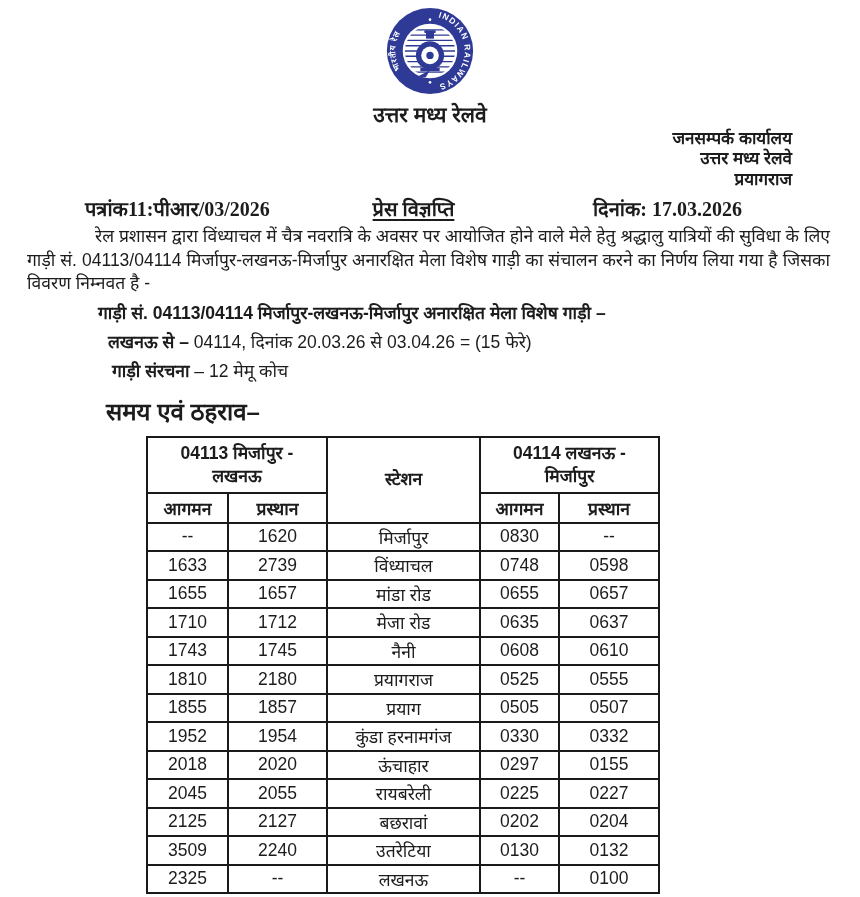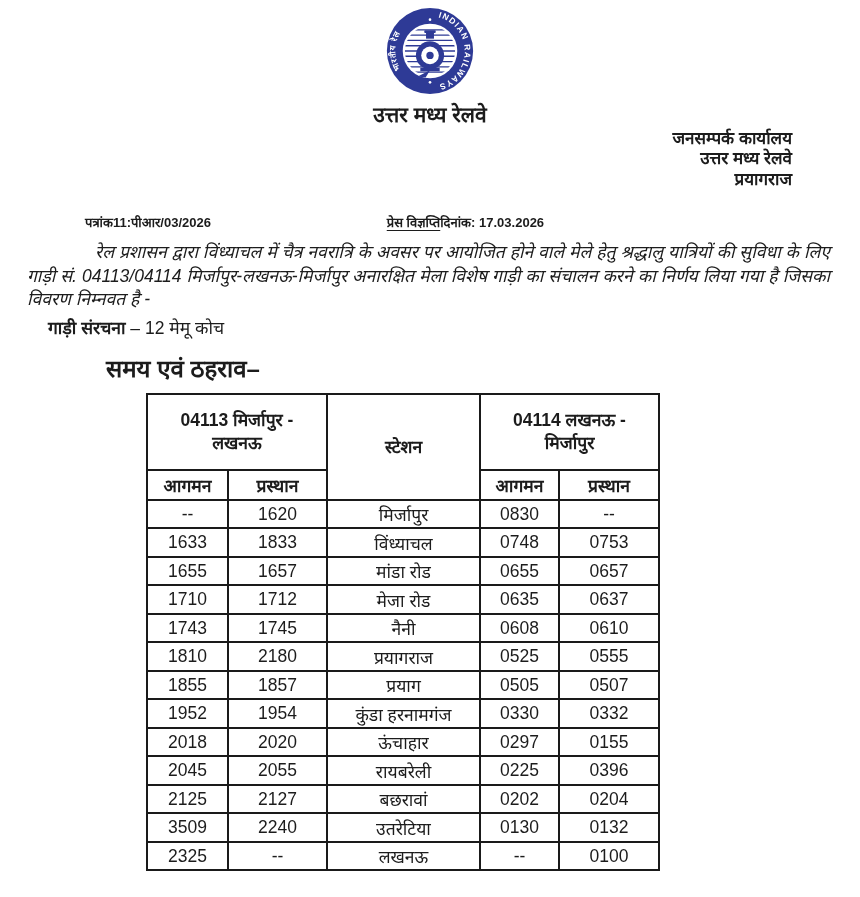--- a/index.html
+++ b/index.html
@@ -14,45 +14,45 @@
   .logo-wrap{text-align:center;padding-top:7px;}
   .org-title{
     text-align:center;font-size:21px;font-weight:700;margin-top:4px;line-height:1.1;
   }
   .office-block{
     text-align:right;padding-right:68px;font-weight:700;font-size:17px;line-height:1.2;margin-top:3px;padding-left:41px;
   }
   .meta-row{
     display:grid;grid-template-columns:1fr auto 1fr;
     margin:5px 118px 0 85px;
-    font-weight:700;font-size:13px;align-items:baseline;
+    font-weight:700;font-size:20px;align-items:baseline;font-family:Liberation Serif, serif;
   }
   .meta-center{text-decoration:underline;text-underline-offset:3px;}
-  .meta-right{margin-top:18px;}
+  .meta-right{text-align:right;}
   .intro{
-    margin:10px 30px 0 27px;font-size:17.5px;line-height:1.33;
-    text-align:justify;text-indent:68px;font-style:italic;
+    margin:3px 30px 0 27px;font-size:17.5px;line-height:1.33;
+    text-align:justify;text-indent:68px;
   }
   .line{font-size:17.5px;line-height:1.25;}
   .line .lbl{font-weight:700;}
   .line-train{margin:8px 0 0 98px;font-weight:700;}
   .line-mzp{margin:9px 0 0 115px;}
   .line-lko{margin:7px 0 0 108px;}
-  .line-comp{margin:7px 0 0 48px;}
+  .line-comp{margin:7px 0 0 112px;}
   .schedule-heading{margin:14px 0 0 106px;font-weight:700;font-size:24px;}
   table.schedule{
     margin:9px 0 0 146px;border-collapse:collapse;
     border:2px solid #1a1a1a;table-layout:fixed;
   }
   table.schedule th,table.schedule td{
     border:2px solid #1a1a1a;text-align:center;vertical-align:middle;
     font-size:17.5px;padding:0 2px;
   }
   table.schedule th{font-weight:700;}
-  tr.group-row th{height:52px;line-height:1.3;padding:11px 14px;margin-top:11px;}
+  tr.group-row th{height:52px;line-height:1.3;padding:1px 14px;margin-top:11px;}
   tr.sub-row th{height:28px;}
   tr.data-row td{height:26.5px;}
   svg text{font-family:"Liberation Sans","DejaVu Sans",sans-serif;}
 </style>
 </head>
 <body>
 
 <div class="page">
 
   <div class="logo-wrap">
@@ -106,22 +106,24 @@
   </div>
 
   <div class="meta-row">
     <span>पत्रांक11:पीआर/03/2026</span>
     <span class="meta-center">प्रेस विज्ञप्ति</span>
     <span class="meta-right">दिनांक: 17.03.2026</span>
   </div>
 
   <div class="intro">रेल प्रशासन द्वारा विंध्याचल में चैत्र नवरात्रि के अवसर पर आयोजित होने वाले मेले हेतु श्रद्धालु यात्रियों की सुविधा के लिए गाड़ी सं. 04113/04114 मिर्जापुर-लखनऊ-मिर्जापुर अनारक्षित मेला विशेष गाड़ी का संचालन करने का निर्णय लिया गया है जिसका विवरण निम्नवत है -</div>
 
-
-
+  <div class="line line-train">गाड़ी सं.  04113/04114 मिर्जापुर-लखनऊ-मिर्जापुर अनारक्षित मेला विशेष गाड़ी –</div>
+
+
+  <div class="line line-lko"><span class="lbl">लखनऊ  से –</span><span>  04114, दिनांक 20.03.26 से 03.04.26 = (15 फेरे)</span></div>
 
   <div class="line line-comp"><span class="lbl">गाड़ी संरचना</span><span> – 12 मेमू कोच</span></div>
 
   <div class="line schedule-heading">समय एवं ठहराव–</div>
 
   <table class="schedule">
     <colgroup>
       <col style="width:81px">
         <col style="width:99px">
         <col style="width:153px">
@@ -144,24 +146,24 @@
       <tbody id="schedule-body">
         <tr class="data-row">
           <td>--</td>
           <td>1620</td>
           <td>मिर्जापुर</td>
           <td>0830</td>
           <td>--</td>
         </tr>
         <tr class="data-row">
           <td>1633</td>
-          <td>1833</td>
+          <td>2739</td>
           <td>विंध्याचल</td>
           <td>0748</td>
-          <td>0753</td>
+          <td>0598</td>
         </tr>
         <tr class="data-row">
           <td>1655</td>
           <td>1657</td>
           <td>मांडा रोड</td>
           <td>0655</td>
           <td>0657</td>
         </tr>
         <tr class="data-row">
           <td>1710</td>
@@ -203,21 +205,21 @@
           <td>2020</td>
           <td>ऊंचाहार</td>
           <td>0297</td>
           <td>0155</td>
         </tr>
         <tr class="data-row">
           <td>2045</td>
           <td>2055</td>
           <td>रायबरेली</td>
           <td>0225</td>
-          <td>0396</td>
+          <td>0227</td>
         </tr>
         <tr class="data-row">
           <td>2125</td>
           <td>2127</td>
           <td>बछरावां</td>
           <td>0202</td>
           <td>0204</td>
         </tr>
         <tr class="data-row">
           <td>3509</td>

